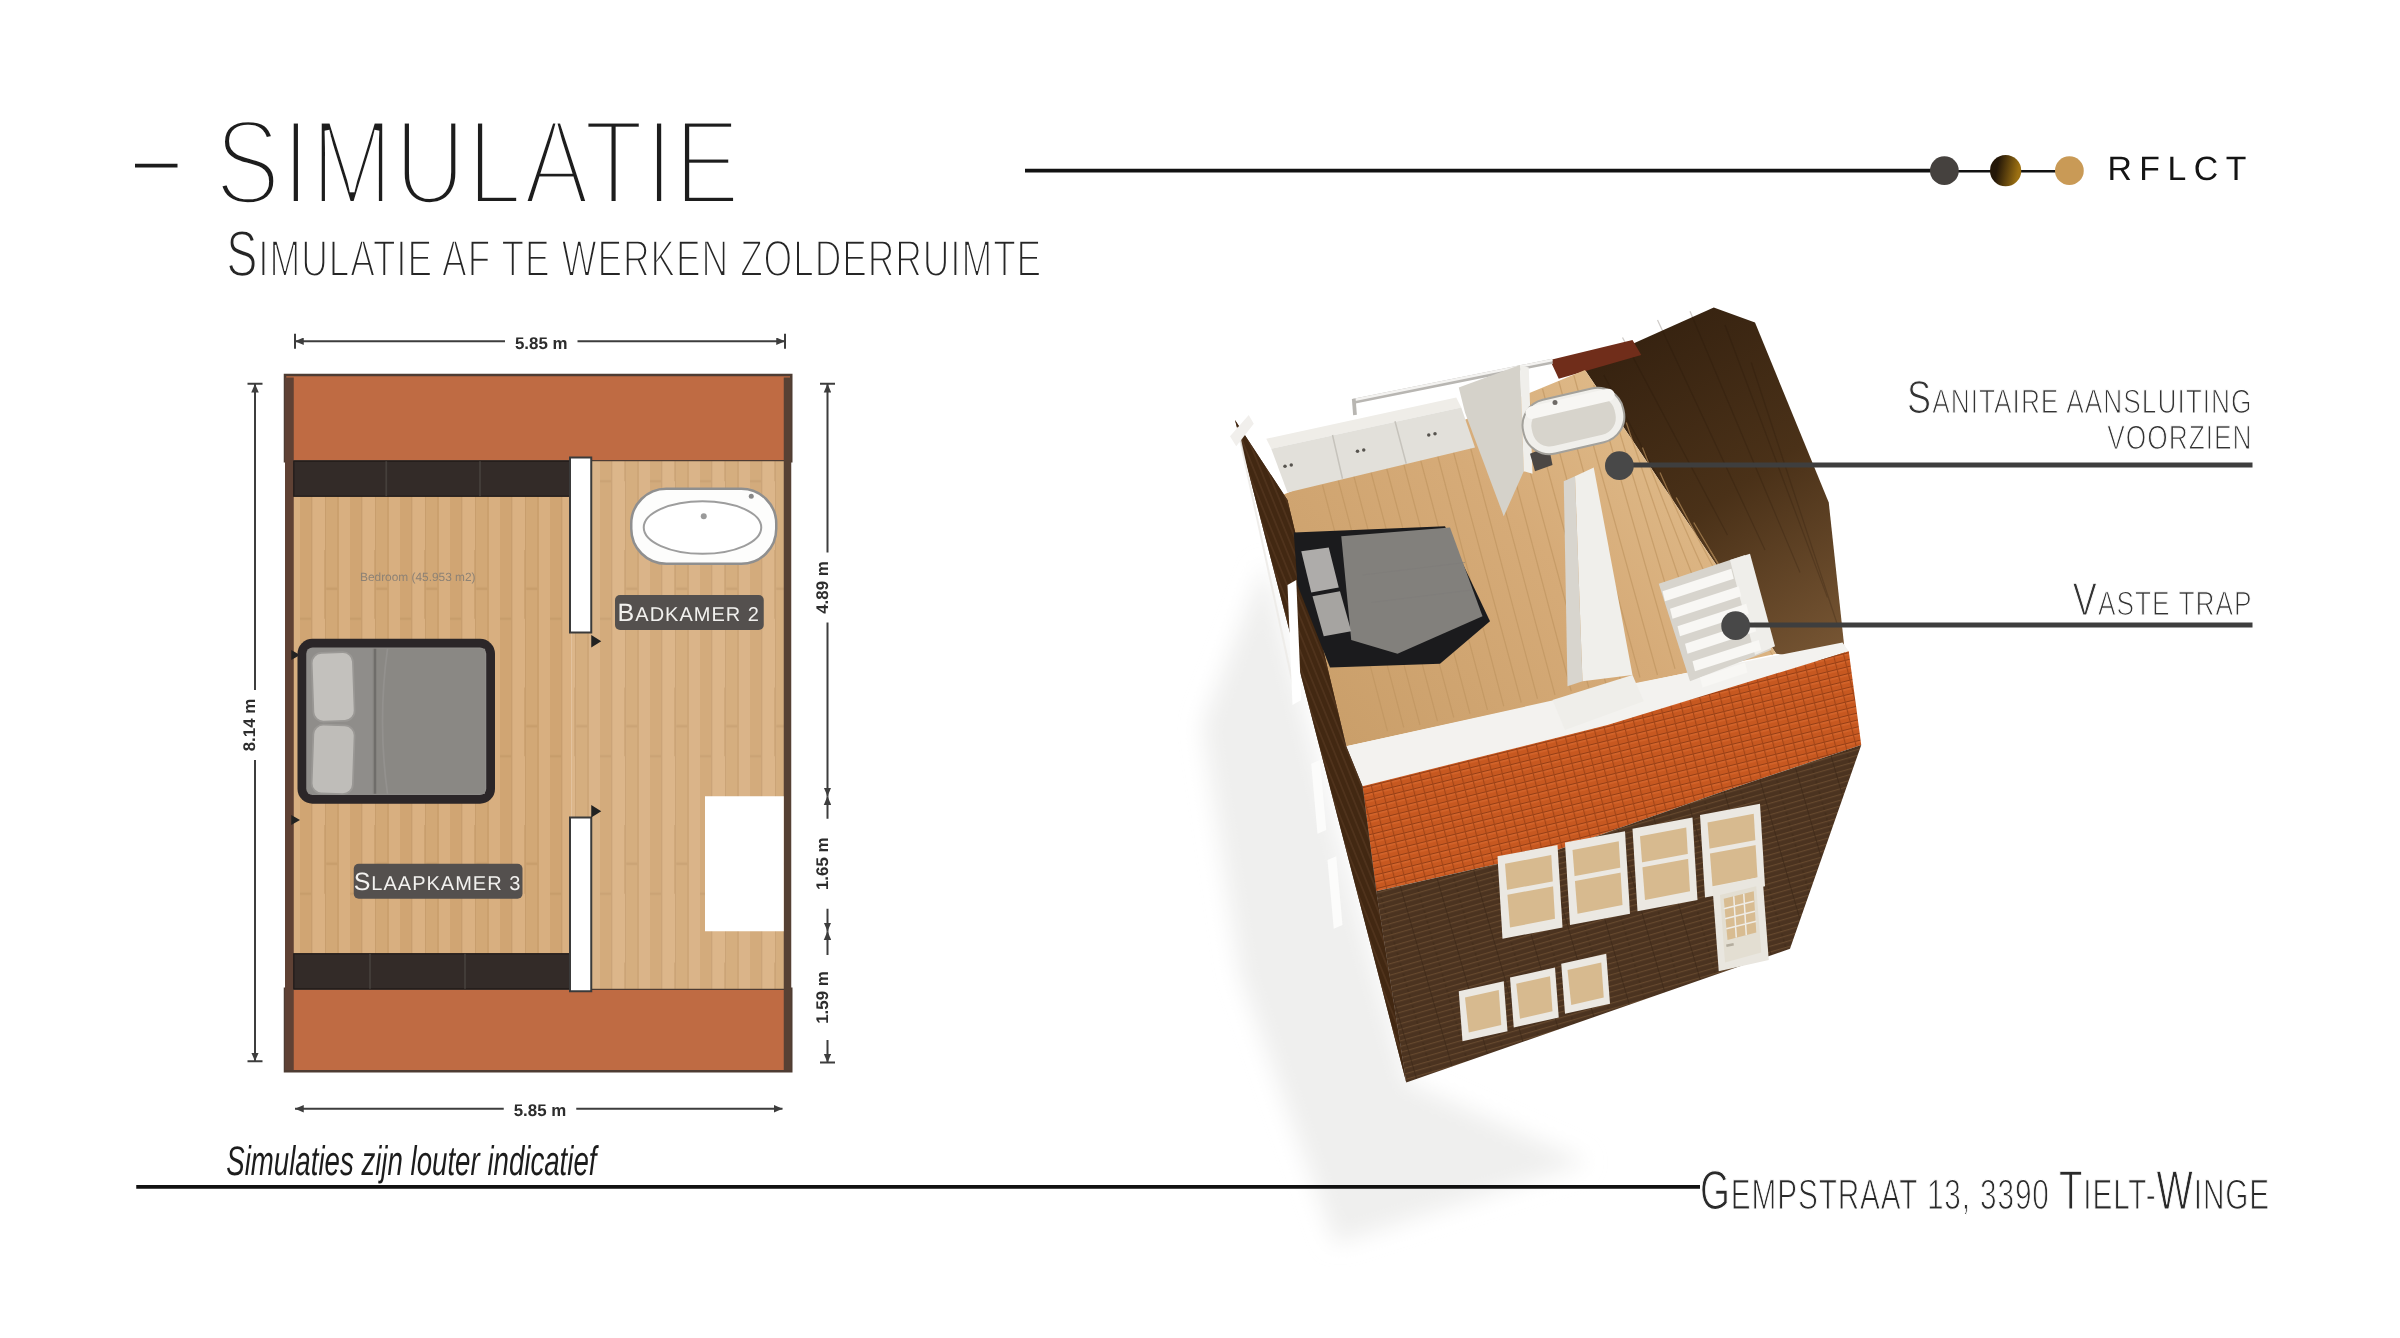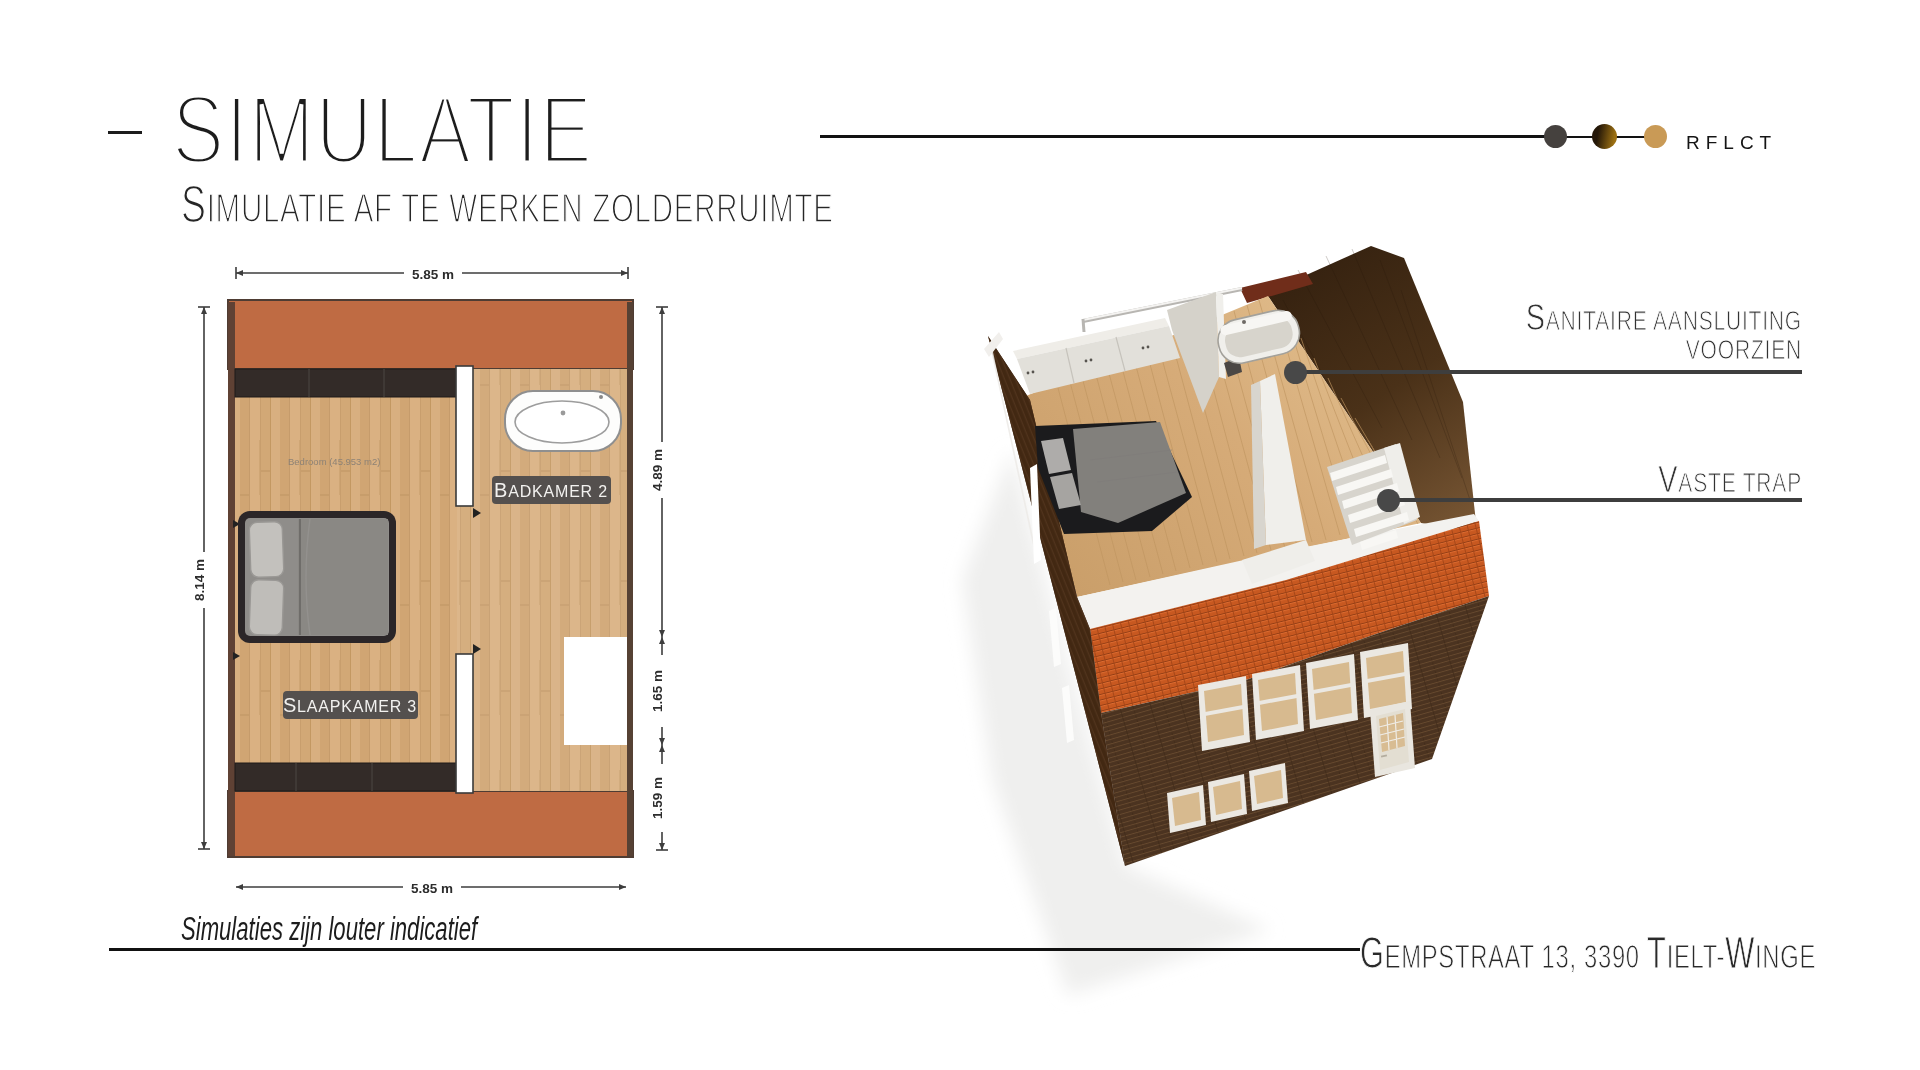--- a/index.html
+++ b/index.html
@@ -19,21 +19,21 @@
 <div class="abs" style="left:820px;top:135px;width:726px;height:3px;background:#121212;"></div>
 
 <div class="abs" style="left:1546px;top:136px;width:120px;height:2px;background:#121212;"></div>
 
 <div class="abs" style="left:1544px;top:125px;width:23px;height:23px;border-radius:50%;background:#45413e;"></div>
 
 <div class="abs" style="left:1592px;top:124px;width:25px;height:25px;border-radius:50%;background:linear-gradient(100deg,#241708 25%,#9c7012 85%);"></div>
 
 <div class="abs" style="left:1644px;top:125px;width:23px;height:23px;border-radius:50%;background:#c99a56;"></div>
 
-<div id="logo" class="abs capsline" style="left:1686px;top:122px;line-height:1;font-size:19px;letter-spacing:6px;color:#141414;margin-top:11px;">RFLCT</div>
+<div id="logo" class="abs capsline" style="left:1686px;top:122px;line-height:1;font-size:27px;letter-spacing:6px;color:#141414;">RFLCT</div>
 
 <div id="c1a" class="abs capsline" style="left:1102px;top:299px;width:700px;text-align:right;line-height:1;font-size:27px;letter-spacing:1px;color:#333;-webkit-text-stroke:0.9px #ffffff;transform:scale(0.78,1);transform-origin:100% 0;"><span style="font-size:37px;">S</span>ANITAIRE AANSLUITING</div>
 <div id="c1b" class="abs capsline" style="left:1102px;top:337px;width:700px;text-align:right;line-height:1;font-size:27px;letter-spacing:1px;color:#333;-webkit-text-stroke:0.9px #ffffff;transform:scale(0.78,1);transform-origin:100% 0;">VOORZIEN</div>
 
 <div class="abs" style="left:1296px;top:370px;width:506px;height:4px;background:#3e3e3e;z-index:6;"></div>
 
 <div class="abs" style="left:1284px;top:361px;width:23px;height:23px;border-radius:50%;background:#484848;z-index:6;"></div>
 
 <div id="c2" class="abs capsline" style="left:1102px;top:461px;width:700px;text-align:right;line-height:1;font-size:27px;letter-spacing:1px;color:#333;-webkit-text-stroke:0.9px #ffffff;transform:scale(0.78,1);transform-origin:100% 0;"><span style="font-size:37px;">V</span>ASTE TRAP</div>
 

